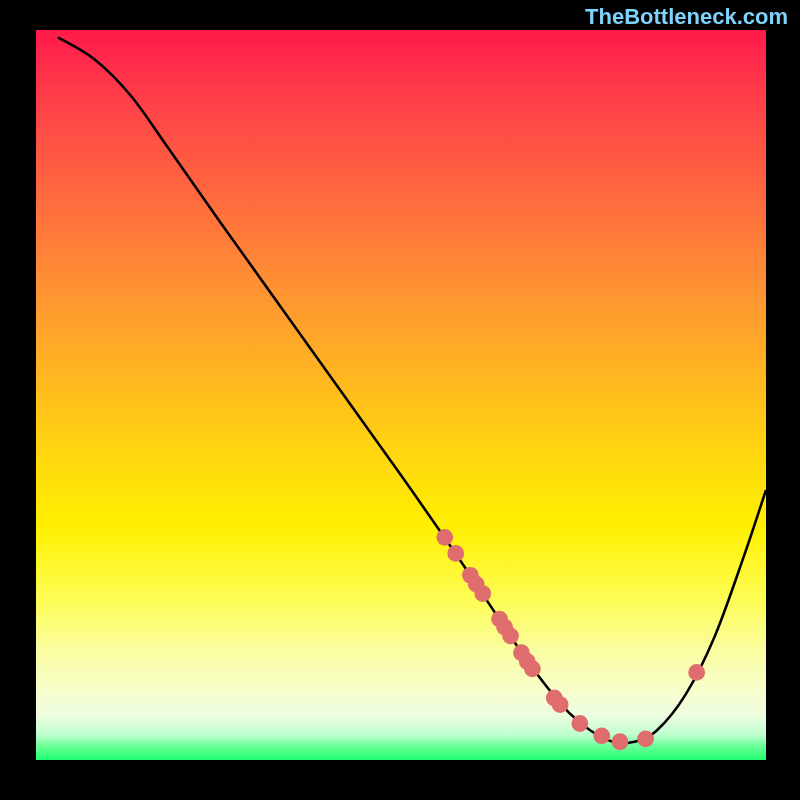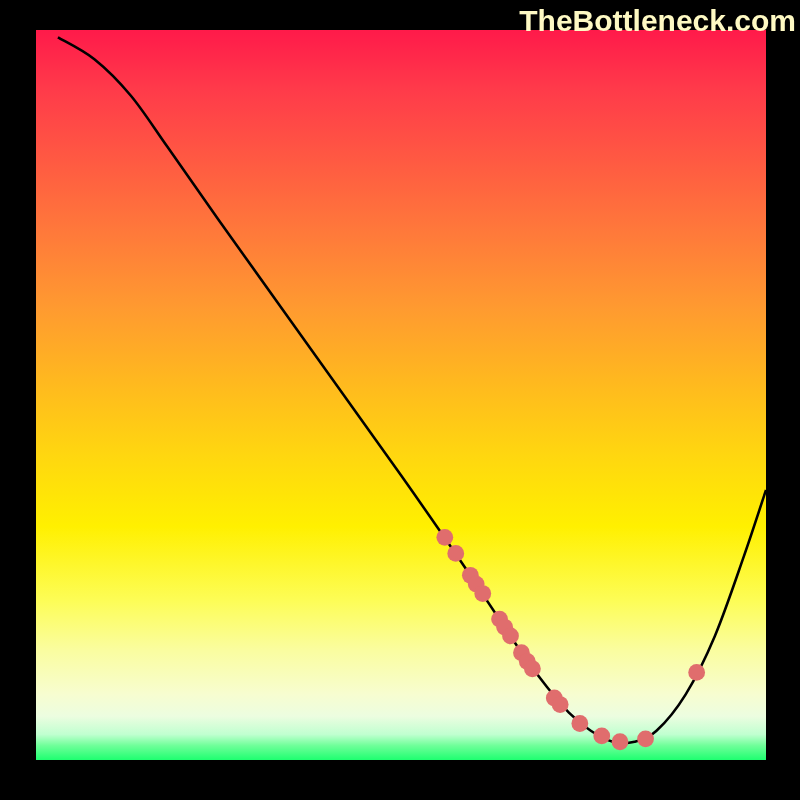--- a/index.html
+++ b/index.html
@@ -7,24 +7,24 @@
     width: 800px;
     height: 800px;
     background: #000;
     position: relative;
     overflow: hidden;
     font-family: Arial, sans-serif;
   }
   .watermark {
     position: absolute;
     top: 4px;
-    right: 4px;
-    font-size: 30px;
+    right: 12px;
+    font-size: 22px;
     font-weight: bold;
-    color: #fef9c3;
+    color: #7dd3fc;
     z-index: 10;
   }
   .plot-area {
     position: absolute;
     left: 36px;
     top: 30px;
     width: 730px;
     height: 730px;
     overflow: hidden;
   }

